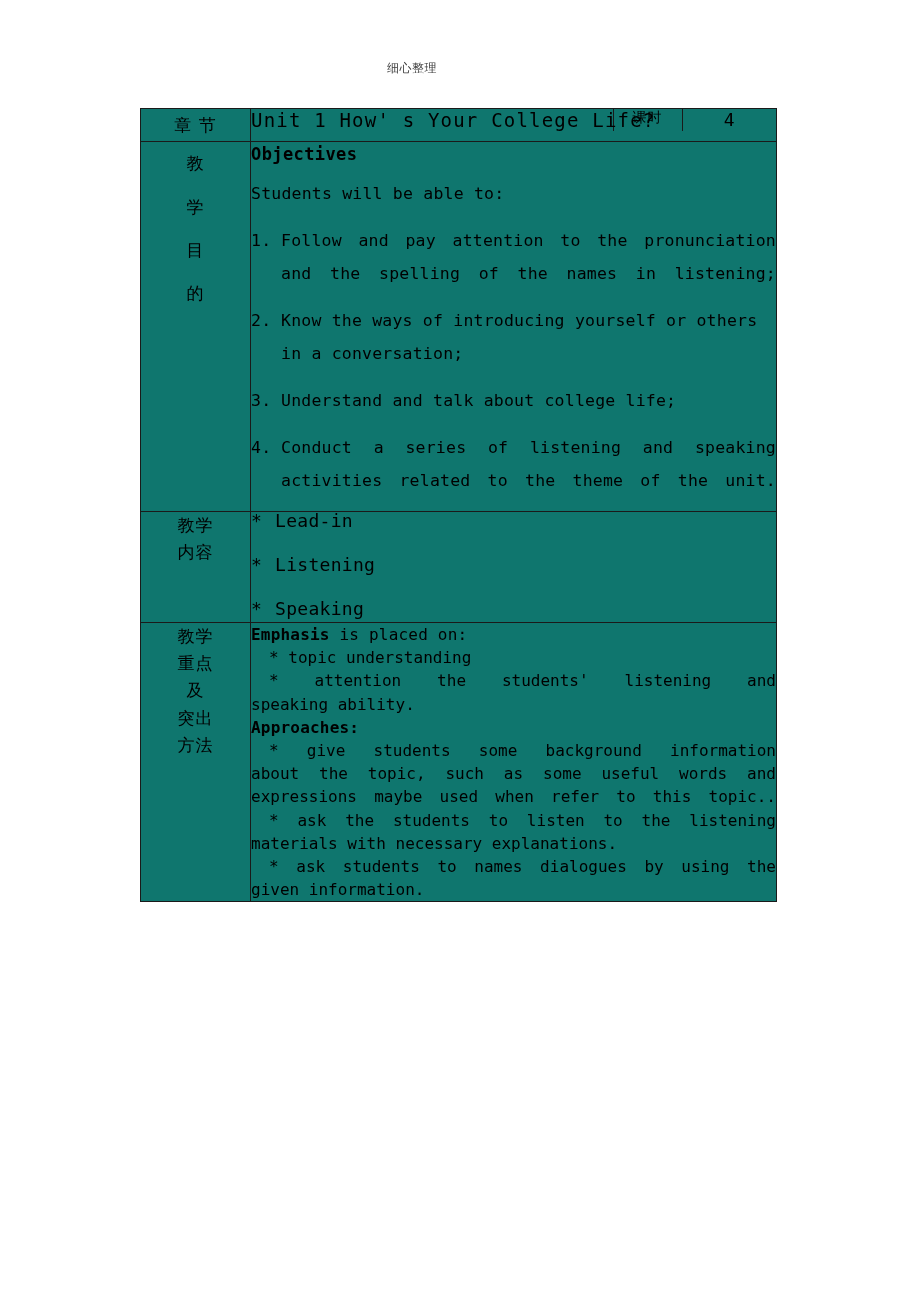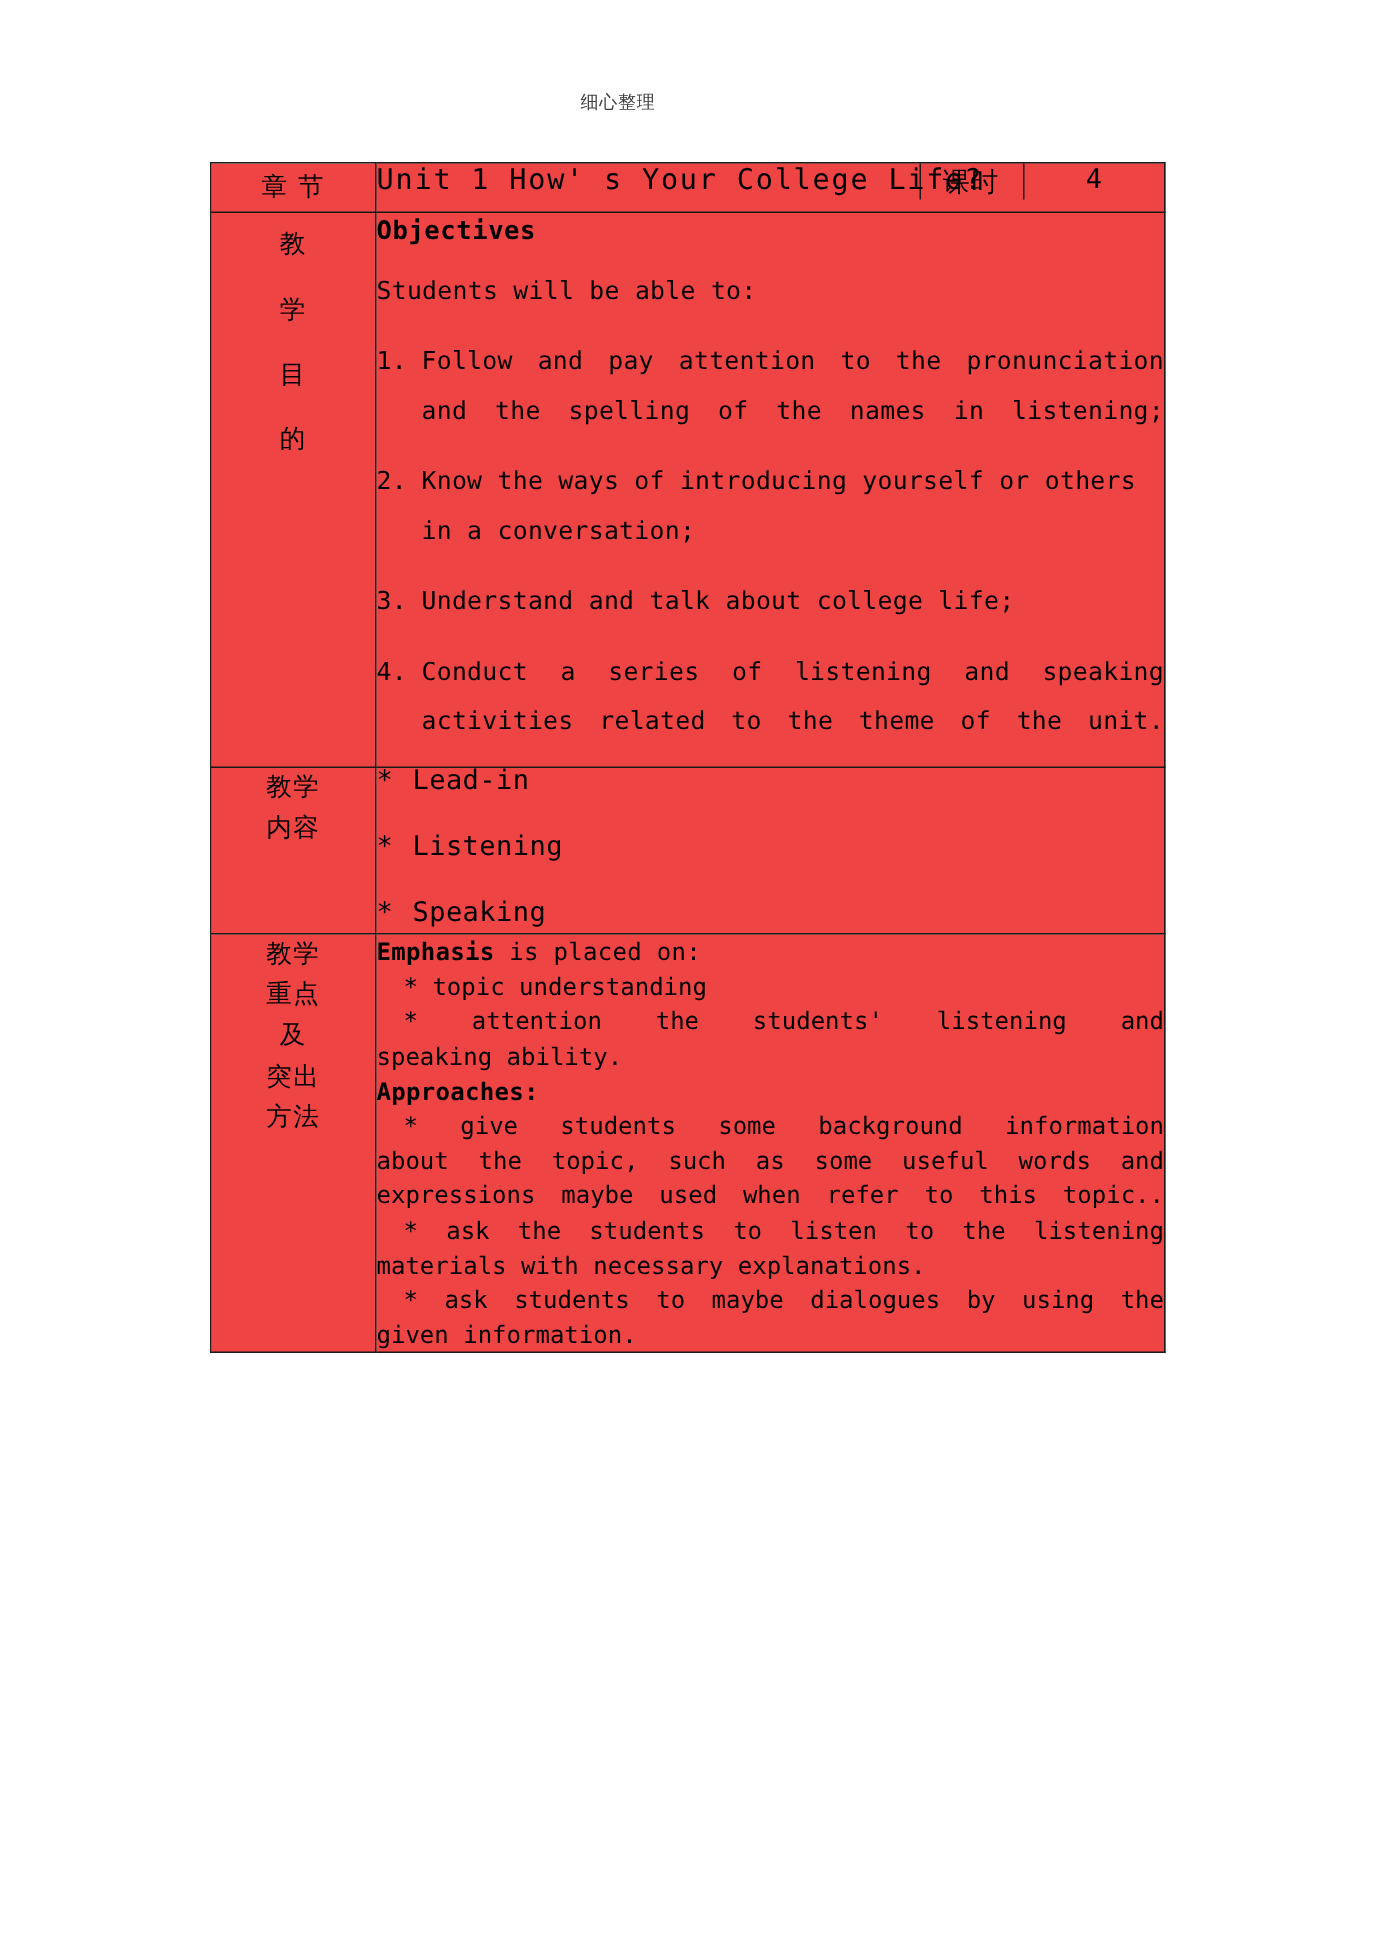--- a/index.html
+++ b/index.html
@@ -42,21 +42,21 @@
     left: 140px;
     top: 108px;
     width: 637px;
     border-collapse: collapse;
     table-layout: fixed;
   }
   .lesson-table td {
     border: 1px solid #1a1a1a;
     padding: 0;
     vertical-align: top;
-    background: #ef4444;
+    background: #0f766e;
   }
 
   
   .col-label   { width: 110px; }
 
   
   .cell-label {
     text-align: center;
     vertical-align: middle;
     font-family: "DejaVu Serif", "Liberation Serif", serif;
@@ -76,21 +76,21 @@
     font-family: "DejaVu Sans Mono", "Liberation Mono", monospace;
     font-size: 19px;
     letter-spacing: 1.2px;
     text-align: center;
     vertical-align: middle;
     padding: 11px 6px;
     white-space: nowrap;
   }
   .cell-hours-label {
     font-family: "DejaVu Serif", "Liberation Serif", serif;
-    font-size: 18px;
+    font-size: 14px;
     text-align: center;
     vertical-align: middle;
     padding: 11px 6px;
     letter-spacing: 1px;
     white-space: nowrap;
   }
   .cell-hours-value {
     font-family: "DejaVu Sans Mono", "Liberation Mono", monospace;
     font-size: 18px;
     text-align: center;
@@ -299,21 +299,21 @@
         <div class="emph-head nowrapline"><span>Emphasis</span><span class="reg"> is placed on:</span></div>
         <div class="emph-line emph-bullet nowrapline">* topic understanding</div>
         <div class="emph-line emph-bullet jst">* attention the students' listening and</div>
         <div class="emph-line nowrapline">speaking ability.</div>
         <div class="emph-head nowrapline">Approaches:</div>
         <div class="emph-line emph-bullet jst">* give students some background information</div>
         <div class="emph-line jst">about the topic, such as some useful words and</div>
         <div class="emph-line jst">expressions maybe used when refer to this topic..</div>
         <div class="emph-line emph-bullet jst">* ask the students to listen to the listening</div>
         <div class="emph-line nowrapline">materials with necessary explanations.</div>
-        <div class="emph-line emph-bullet jst">* ask students to maybe dialogues by using the</div>
+        <div class="emph-line emph-bullet jst">* ask students to names dialogues by using the</div>
         <div class="emph-line nowrapline">given information.</div>
       </td>
     </tr>
 
 
   </tbody>
     </table>
 </div>
 
 </body></html>

